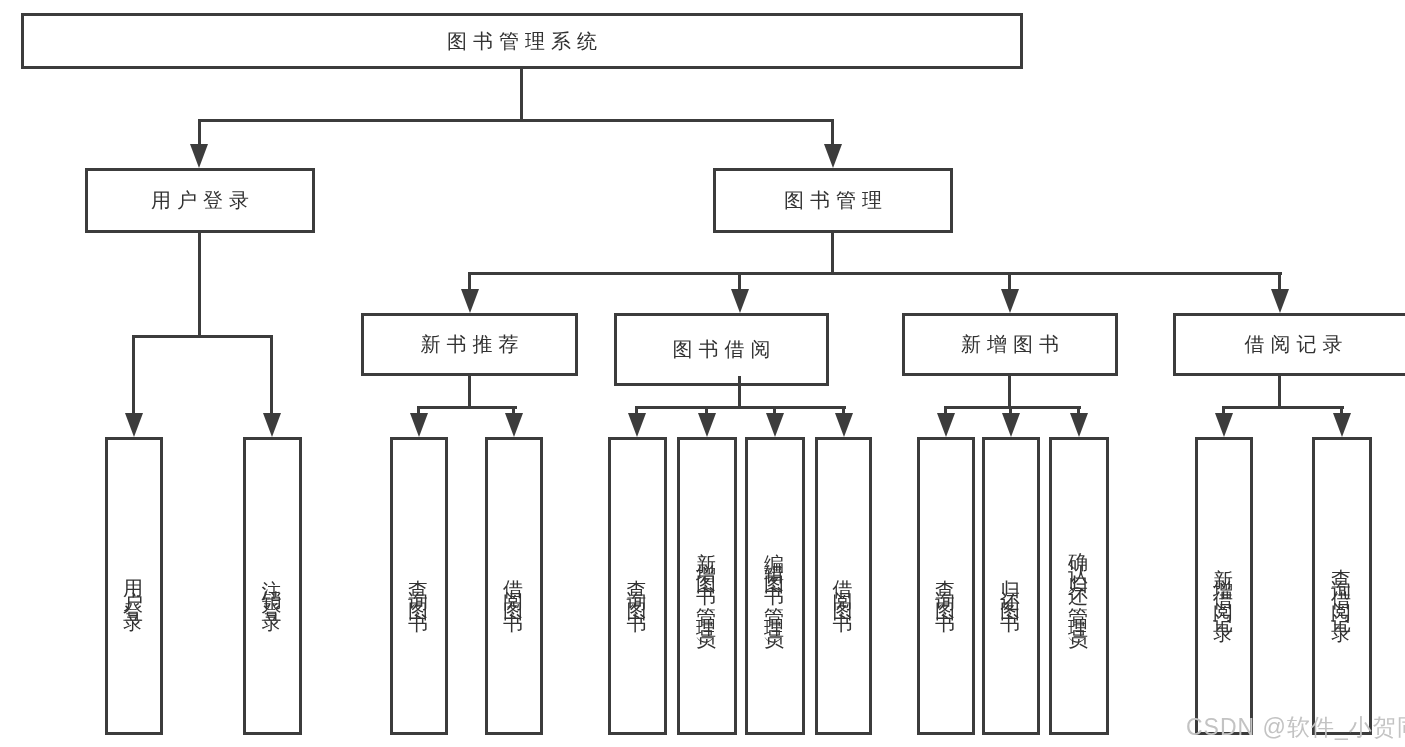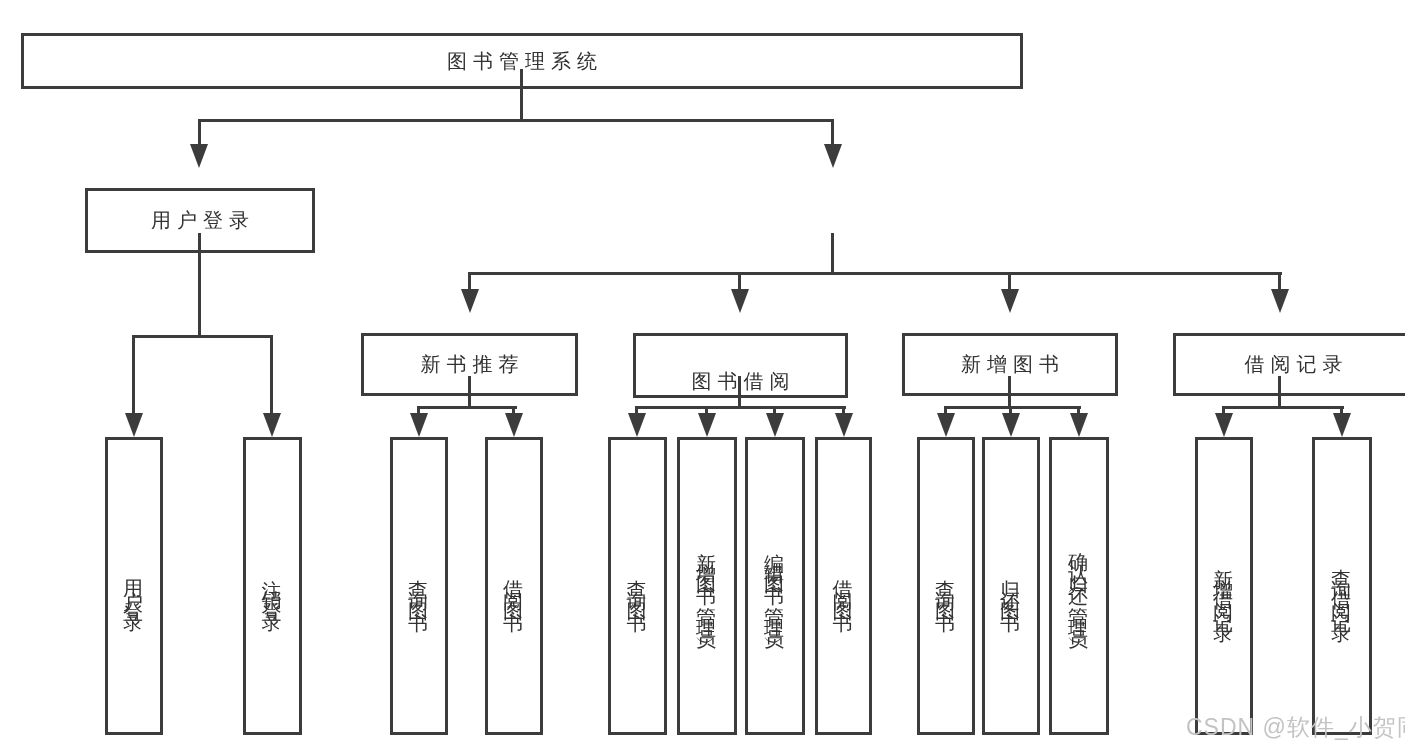--- a/index.html
+++ b/index.html
@@ -8,21 +8,21 @@
     background:#ffffff; overflow:hidden;
     font-family:"Liberation Sans", sans-serif;
     color:#333333;
   }
   .box {
     position:absolute; box-sizing:border-box;
     background:#ffffff; border:3px solid #3c3c3c;
     display:flex; align-items:center; justify-content:center;
     font-size:20px; color:#323232;
   }
-  .hbox { letter-spacing:6px; text-indent:6px;margin-top:20px; }
+  .hbox { letter-spacing:6px; text-indent:6px; }
   .vbox span.vtxt {
     writing-mode:vertical-rl; text-orientation:mixed;
     letter-spacing:11px; font-size:20px; color:#323232;
     white-space:nowrap;
   }
   .line { position:absolute; background:#3c3c3c; }
   .arrow {
     position:absolute; width:0; height:0;
     border-left:9px solid transparent;
     border-right:9px solid transparent;
@@ -46,20 +46,23 @@
   <div class="line" style="left:520px; top:69px; width:3px; height:50px;"></div>
   <div class="line" style="left:198px; top:119px; width:636px; height:3px;"></div>
   <div class="line" style="left:198px; top:119px; width:3px; height:27px;"></div>
   <div class="arrow" style="left:190px; top:144px;"></div>
   <div class="line" style="left:831px; top:119px; width:3px; height:27px;"></div>
   <div class="arrow" style="left:824px; top:144px;"></div>
 
   <div class="box hbox" style="left:85px; top:168px; width:230px; height:65px;">
     <span>用户登录</span>
   </div>
+  <div class="box hbox" style="left:713px; top:168px; width:240px; height:65px;">
+    <span>图书管理</span>
+  </div>
 
   <div class="line" style="left:198px; top:233px; width:3px; height:102px;"></div>
   <div class="line" style="left:132px; top:335px; width:141px; height:3px;"></div>
   <div class="line" style="left:132px; top:335px; width:3px; height:78px;"></div>
   <div class="arrow" style="left:125px; top:413px;"></div>
   <div class="line" style="left:270px; top:335px; width:3px; height:78px;"></div>
   <div class="arrow" style="left:263px; top:413px;"></div>
 
   <div class="line" style="left:831px; top:233px; width:3px; height:39px;"></div>
   <div class="line" style="left:468px; top:272px; width:814px; height:3px;"></div>
@@ -68,21 +71,21 @@
   <div class="line" style="left:738px; top:272px; width:3px; height:17px;"></div>
   <div class="arrow" style="left:731px; top:289px;"></div>
   <div class="line" style="left:1008px; top:272px; width:3px; height:17px;"></div>
   <div class="arrow" style="left:1001px; top:289px;"></div>
   <div class="line" style="left:1278px; top:272px; width:3px; height:17px;"></div>
   <div class="arrow" style="left:1271px; top:289px;"></div>
 
   <div class="box hbox" style="left:361px; top:313px; width:217px; height:63px;">
     <span>新书推荐</span>
   </div>
-  <div class="box hbox" style="left:633px; top:313px; width:215px; height:65px;align-items:flex-end;">
+  <div class="box hbox" style="left:614px; top:313px; width:215px; height:73px;">
     <span>图书借阅</span>
   </div>
   <div class="box hbox" style="left:902px; top:313px; width:216px; height:63px;">
     <span>新增图书</span>
   </div>
   <div class="box hbox" style="left:1173px; top:313px; width:241px; height:63px;">
     <span>借阅记录</span>
   </div>
 
   <div class="line" style="left:468px; top:376px; width:3px; height:30px;"></div>

